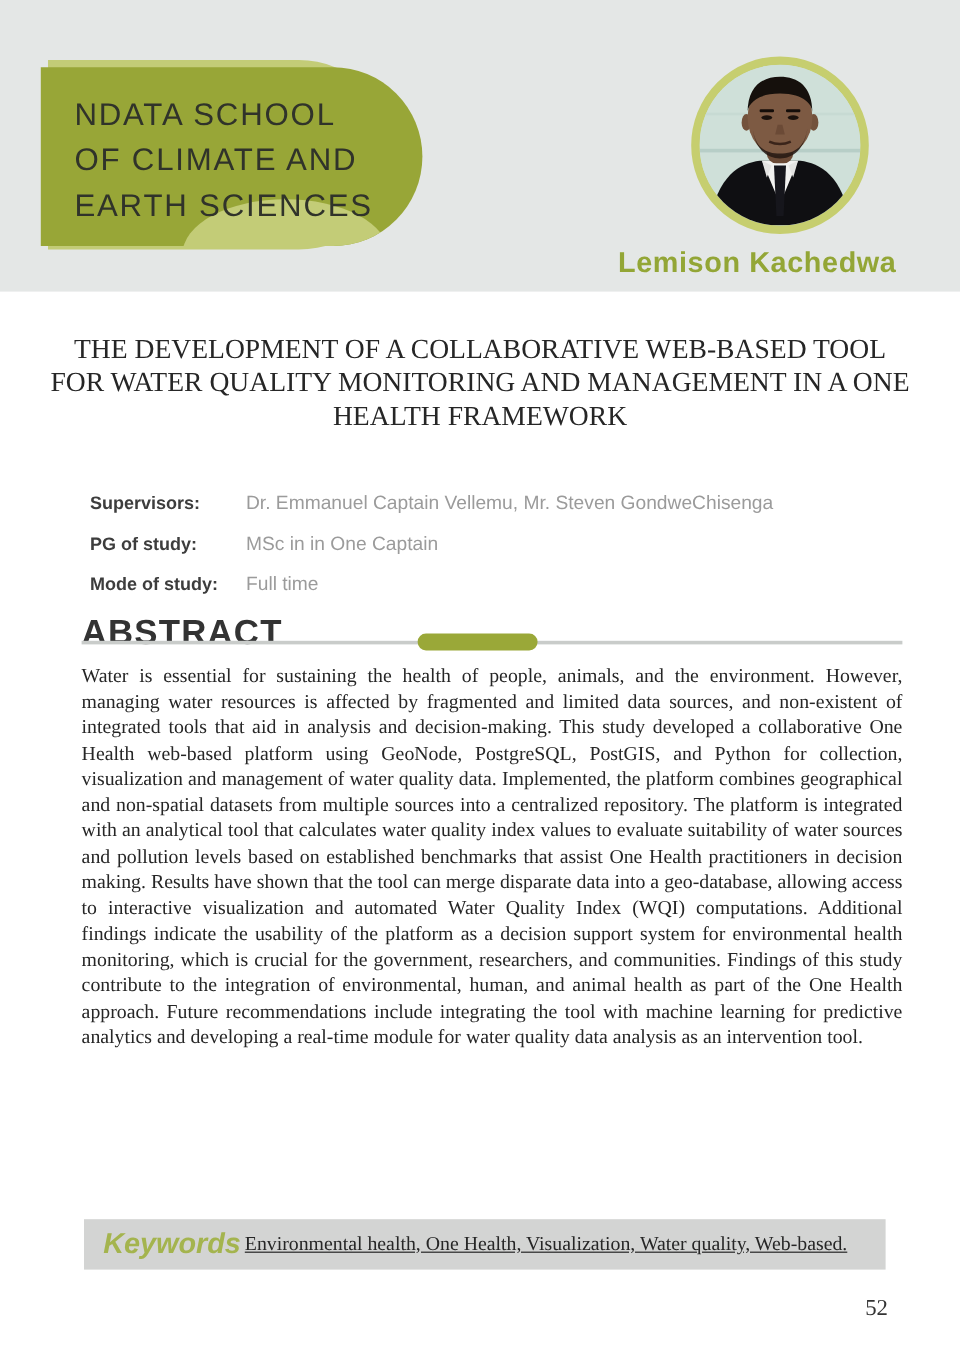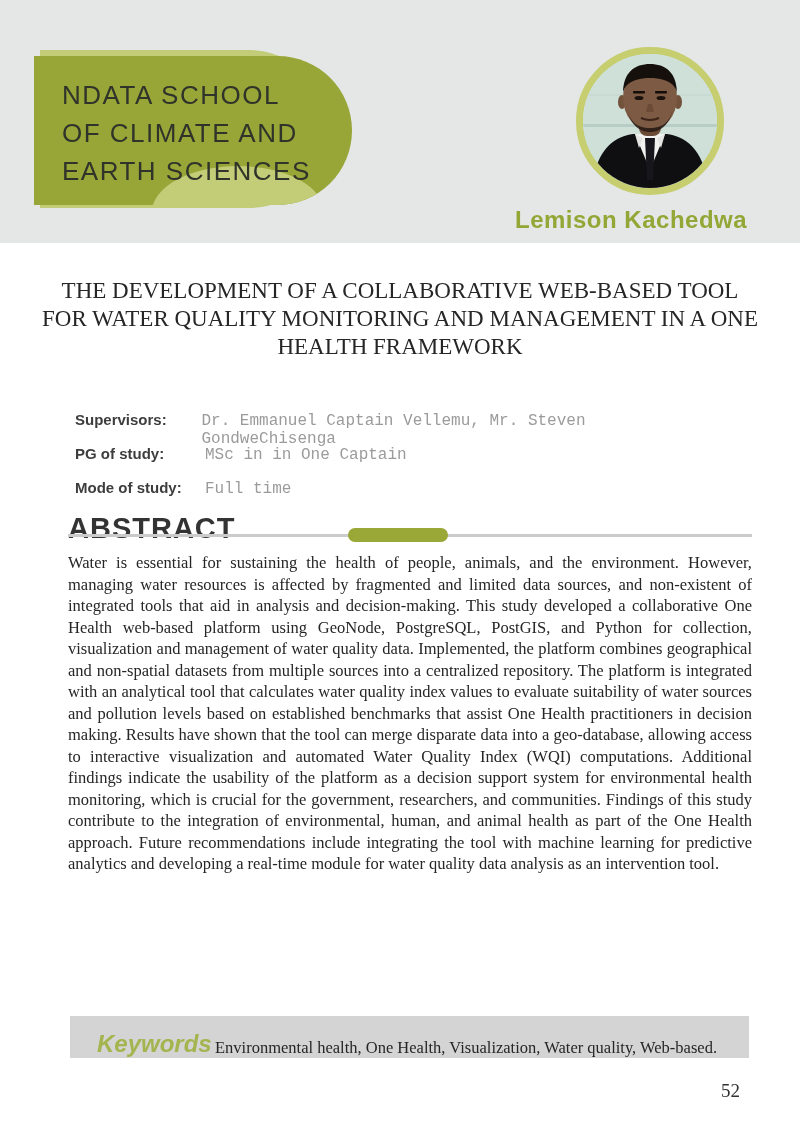--- a/index.html
+++ b/index.html
@@ -42,21 +42,21 @@
   
   .doc-title {
     position:absolute; left:40px; top:277px; width:720px; text-align:center;
     font-family:"Liberation Serif", serif; font-weight:500;
     font-size:23px; line-height:28px; color:#262626;
   }
   
   .meta { position:absolute; left:75px; top:399px; width:640px;margin-top:12px; }
   .meta-row { display:flex; margin-bottom:14px; height:20px; align-items:baseline; }
   .meta-label { width:130px; font-size:15px; font-weight:600; color:#3d3d3d; }
-  .meta-value { font-family:Liberation Mono, monospace; font-size:16px; color:#9b9b9b; }
+  .meta-value { font-family:Liberation Sans, sans-serif; font-size:16px; color:#9b9b9b; }
   
   .abstract-heading {
     position:absolute; left:68px; top:512px;
     font-size:29px; font-weight:600; letter-spacing:1px; color:#333333;
   }
   .divider {
     position:absolute; left:68px; top:534px; width:684px; height:3px;
     background:#c9ccca;
   }
   .divider-pill {
@@ -64,28 +64,28 @@
     background:#9aa838; border-radius:7px;
   }
   .abstract-body {
     position:absolute; left:68px; top:552px; width:684px;
     font-family:"Liberation Serif", serif; font-size:16.5px; line-height:21.5px;
     color:#262626; text-align:justify;
   }
   
   .keywords-bar {
     position:absolute; left:70px; top:1016px; width:668px; height:42px;
-    background:#d3d4d3; display:flex; align-items:flex-end;padding-left:11px;
+    background:#d3d4d3; display:flex; align-items:center;
   }
   .keywords-label {
     font-style:italic; font-size:24px; font-weight:600; color:#a4b44e;
     margin-left:16px; width:118px; flex:none;
   }
   .keywords-value {
-    font-family:"Liberation Serif", serif; font-size:16.5px; color:#262626;
+    font-family:"Liberation Serif", serif; font-size:16.5px; color:#262626;text-decoration:underline;
   }
   
   .page-number {
     position:absolute; left:680px; top:1080px; width:60px; text-align:right;
     font-family:"Liberation Serif", serif; font-size:19px; color:#333333;
   }
 </style>
 </head>
 <body>
 

